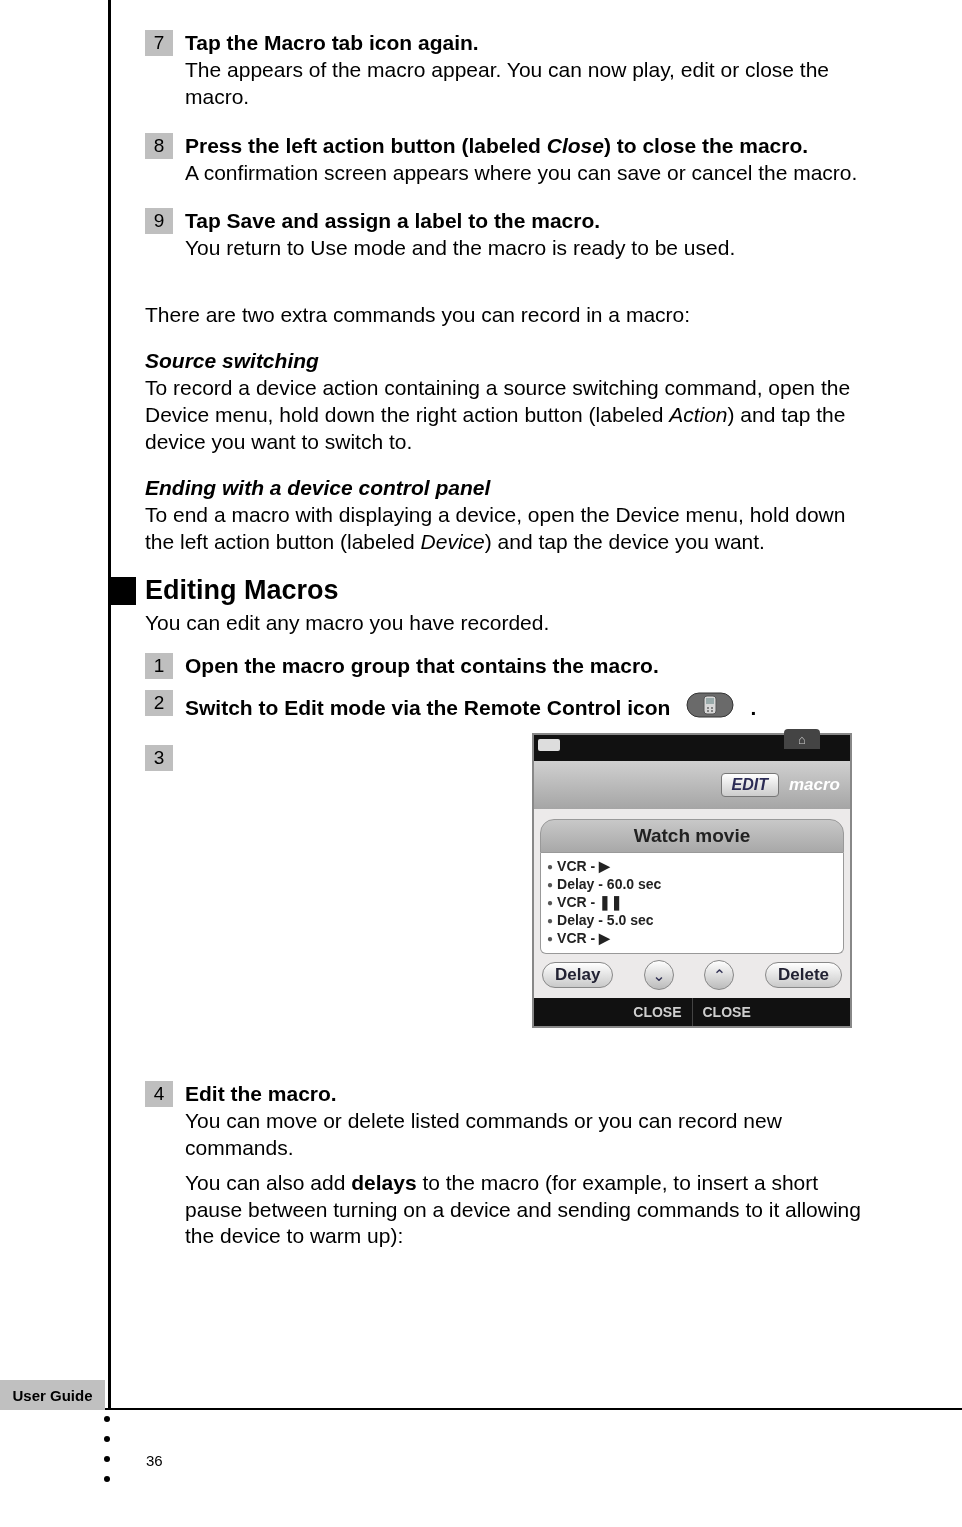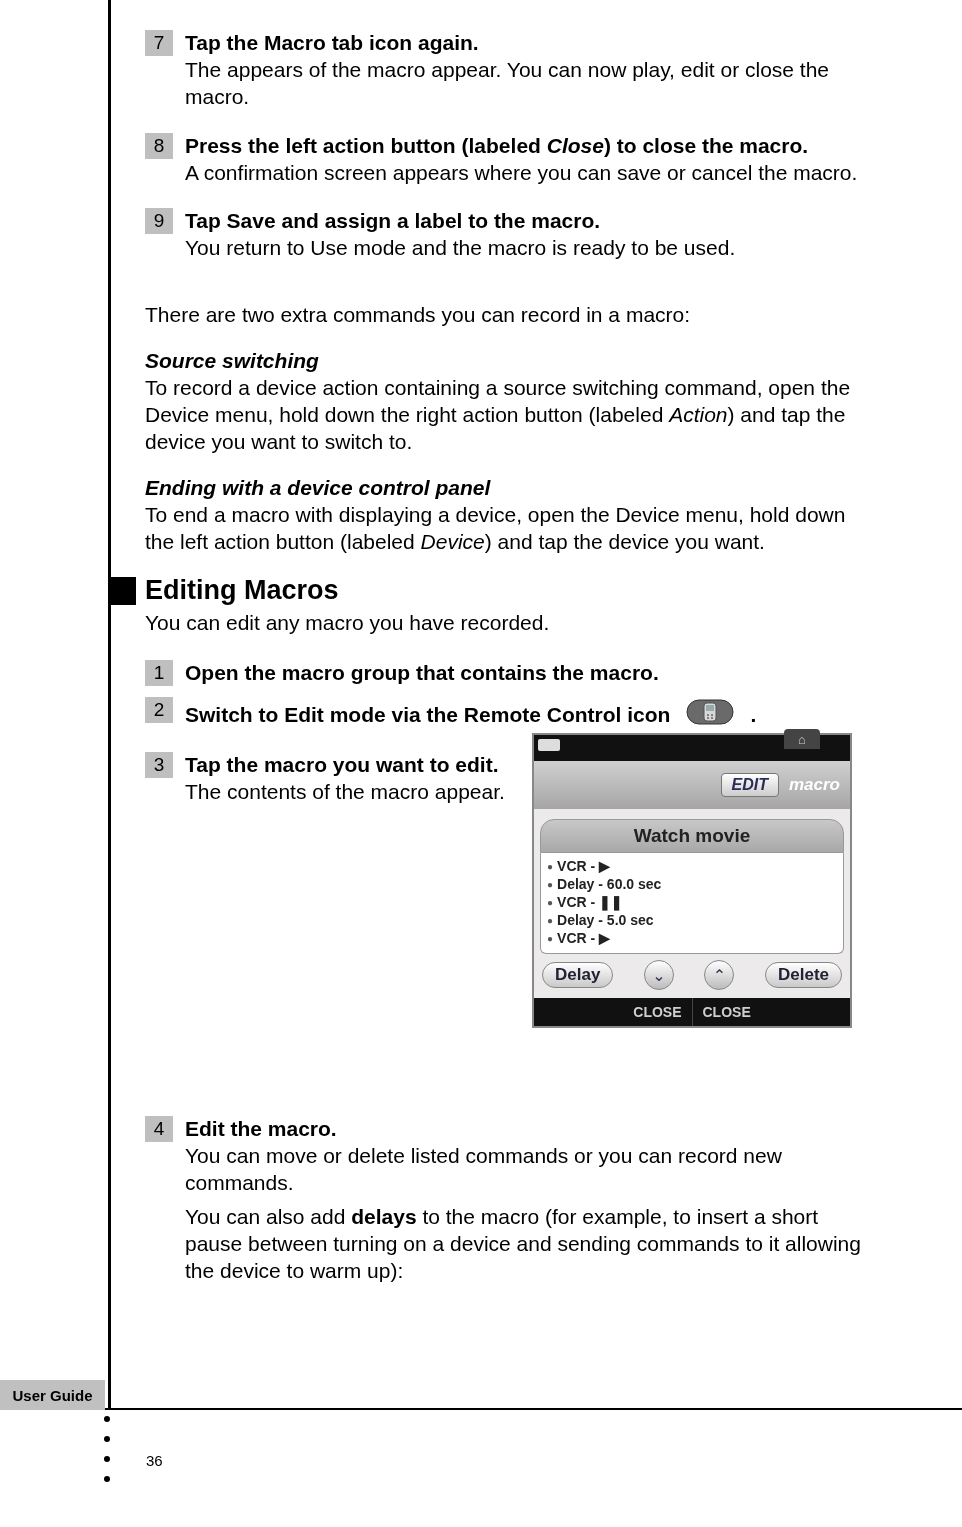--- a/index.html
+++ b/index.html
@@ -301,21 +301,21 @@
 
     <div class="subhead">Ending with a device control panel</div>
     <div class="para">
       <span>To end a macro with displaying a device, open the Device menu, hold down the left action button (labeled </span><em>Device</em><span>) and tap the device you want.</span>
     </div>
 
     <div style="position:relative;">
       <div class="section-block" style="left:-37px; top:2px;"></div>
       <div class="section-head">Editing Macros</div>
     </div>
-    <div class="para" style="margin-bottom:23px;">You can edit any macro you have recorded.</div>
+    <div class="para" style="margin-bottom:16px;">You can edit any macro you have recorded.</div>
 
     <div class="step" style="margin-bottom:10px;">
       <div class="num">1</div>
       <div class="txt">
           <div class="title">Open the macro group that contains the macro.</div>
         </div>
     </div>
 
     <div class="step step2-row" style="margin-bottom:18px;">
       <div class="num">2</div>
@@ -331,24 +331,20 @@
             <circle cx="22" cy="21" r="1" fill="#666"></circle>
               <circle cx="26" cy="21" r="1" fill="#666"></circle>
           </svg>
         </span>
         <span>.</span>
       </div>
     </div>
 
     <div class="step" style="margin-bottom:10px; width:370px;">
       <div class="num">3</div>
-      <div class="txt">
-        <div class="title">Tap the macro you want to edit.</div>
-        <div class="body">The contents of the macro appear.</div>
-      </div>
     </div>
 
     <div style="height:300px"></div>
 
     <div class="step" style="margin-bottom:6px;">
       <div class="num">4</div>
       <div class="txt">
         <div class="title">Edit the macro.</div>
         <div class="body" style="margin-bottom:8px;">You can move or delete listed commands or you can record new commands.</div>
         <div class="body">

